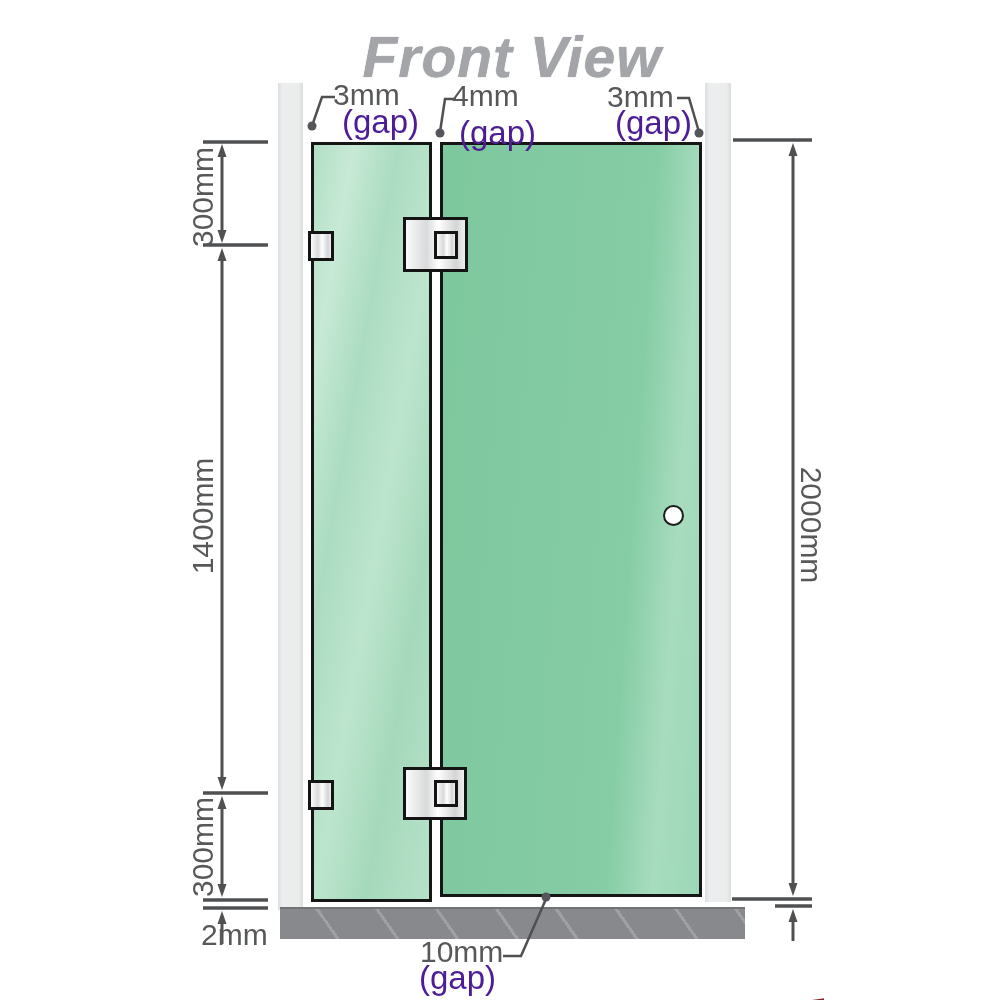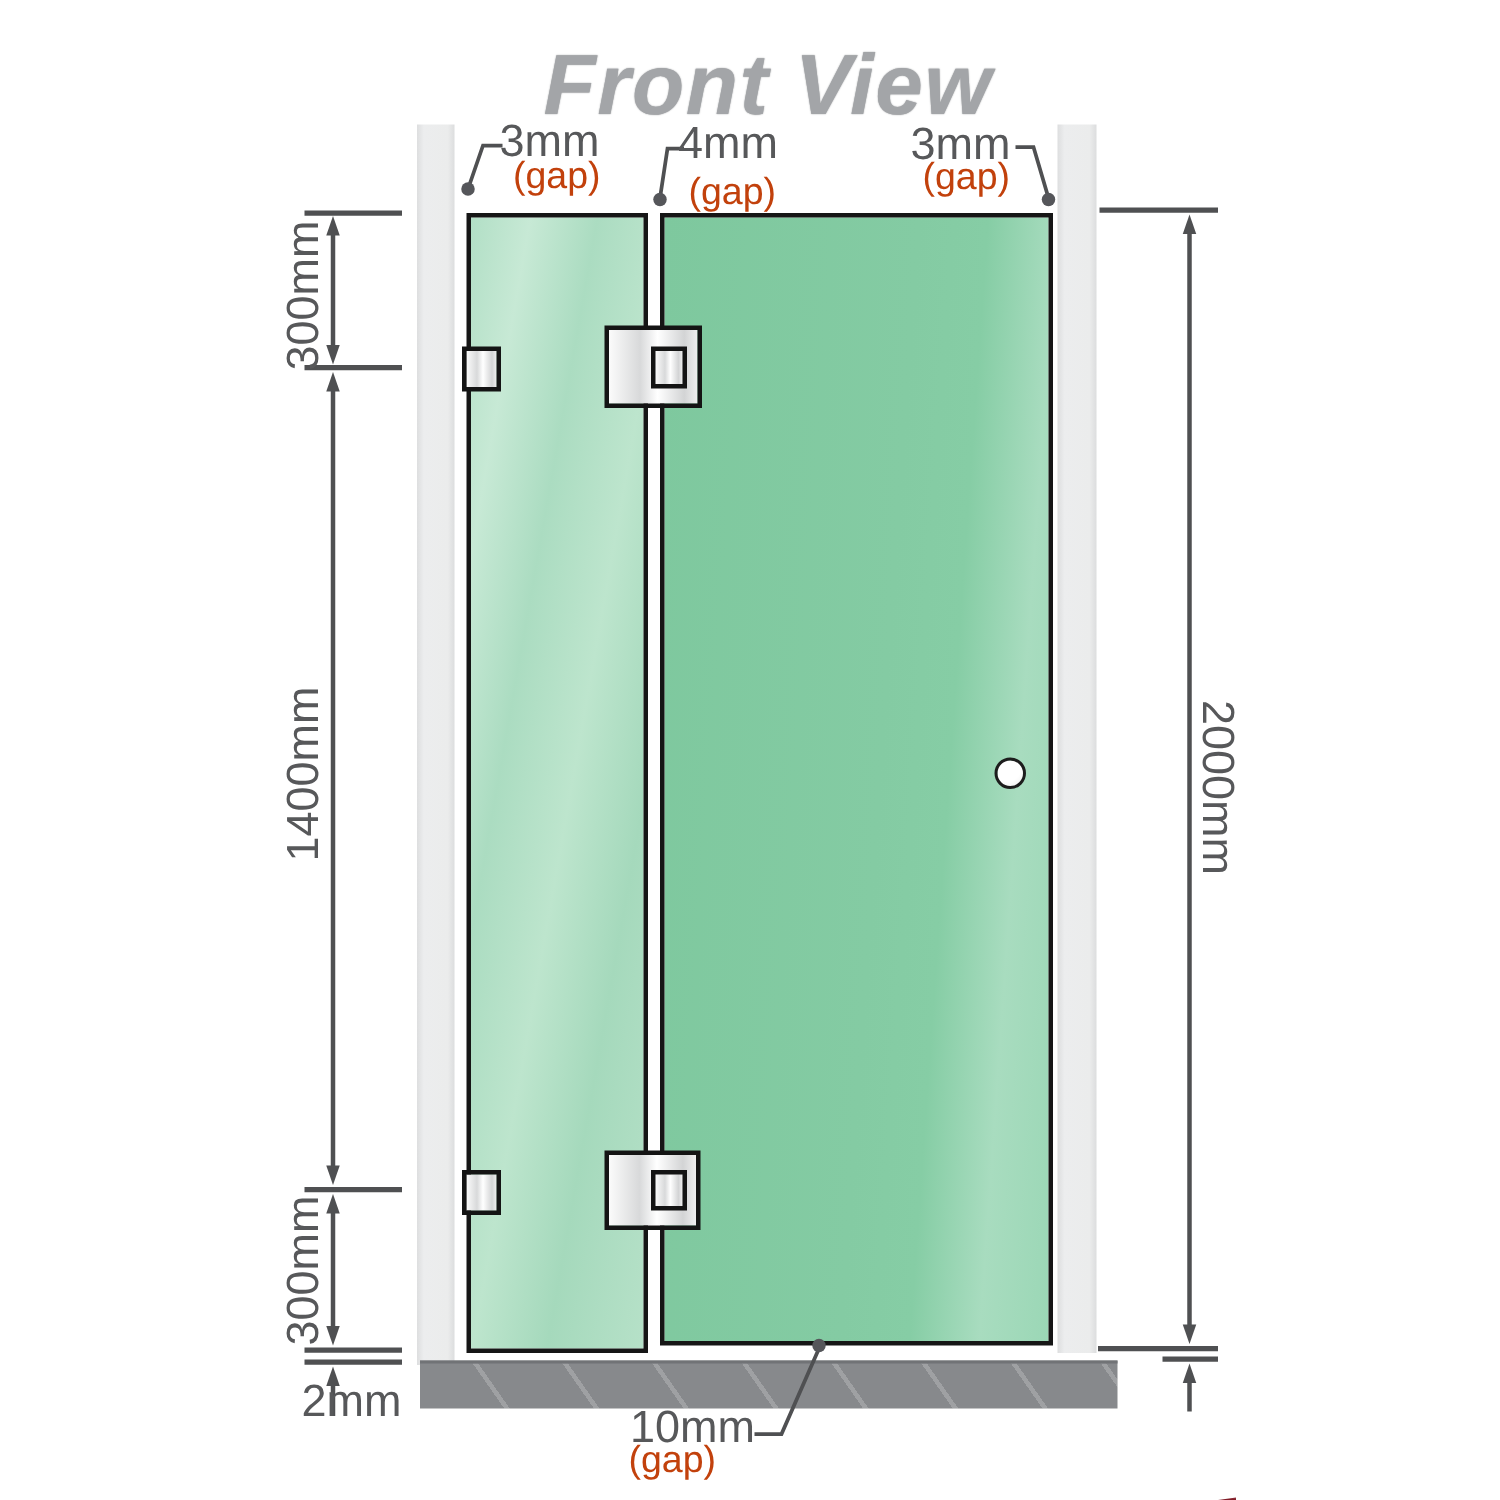--- a/index.html
+++ b/index.html
@@ -51,21 +51,21 @@
     background:linear-gradient(90deg,#fbfbfb 0%,#d8d9da 35%,#ffffff 55%,#d3d4d5 85%,#efefef 100%);
   }
   .bracket-top{left:308px;top:231px;width:26px;height:30px;}
   .bracket-bottom{left:308px;top:780px;width:26px;height:30px;}
   .hinge-top{left:403px;top:217px;width:65px;height:55px;border-width:3.5px;}
   .hinge-bottom{left:403px;top:767px;width:64px;height:53px;border-width:3.5px;}
   .hinge-plate-top{left:434px;top:231px;width:24px;height:28px;}
   .hinge-plate-bottom{left:434px;top:780px;width:24px;height:27px;}
   
   .dim-text{color:#57585a;font-size:30px;line-height:1;white-space:nowrap;}
-  .gap-text{color:#c2410c;font-size:25px;line-height:1;white-space:nowrap;}
+  .gap-text{color:#4c1d95;font-size:33px;line-height:1;white-space:nowrap;}
   .rot{width:140px;height:32px;text-align:center;}
   .rot-ccw{transform:rotate(-90deg);}
   .rot-cw{transform:rotate(90deg);}
   svg.overlay{position:absolute;left:0;top:0;}
   
   .watermark{
     left:812px;top:992px;width:50px;height:8px;
     background:linear-gradient(180deg,rgba(170,40,50,.25),#7d1420);
     clip-path:polygon(0 100%,100% 15%,100% 100%);
   }

